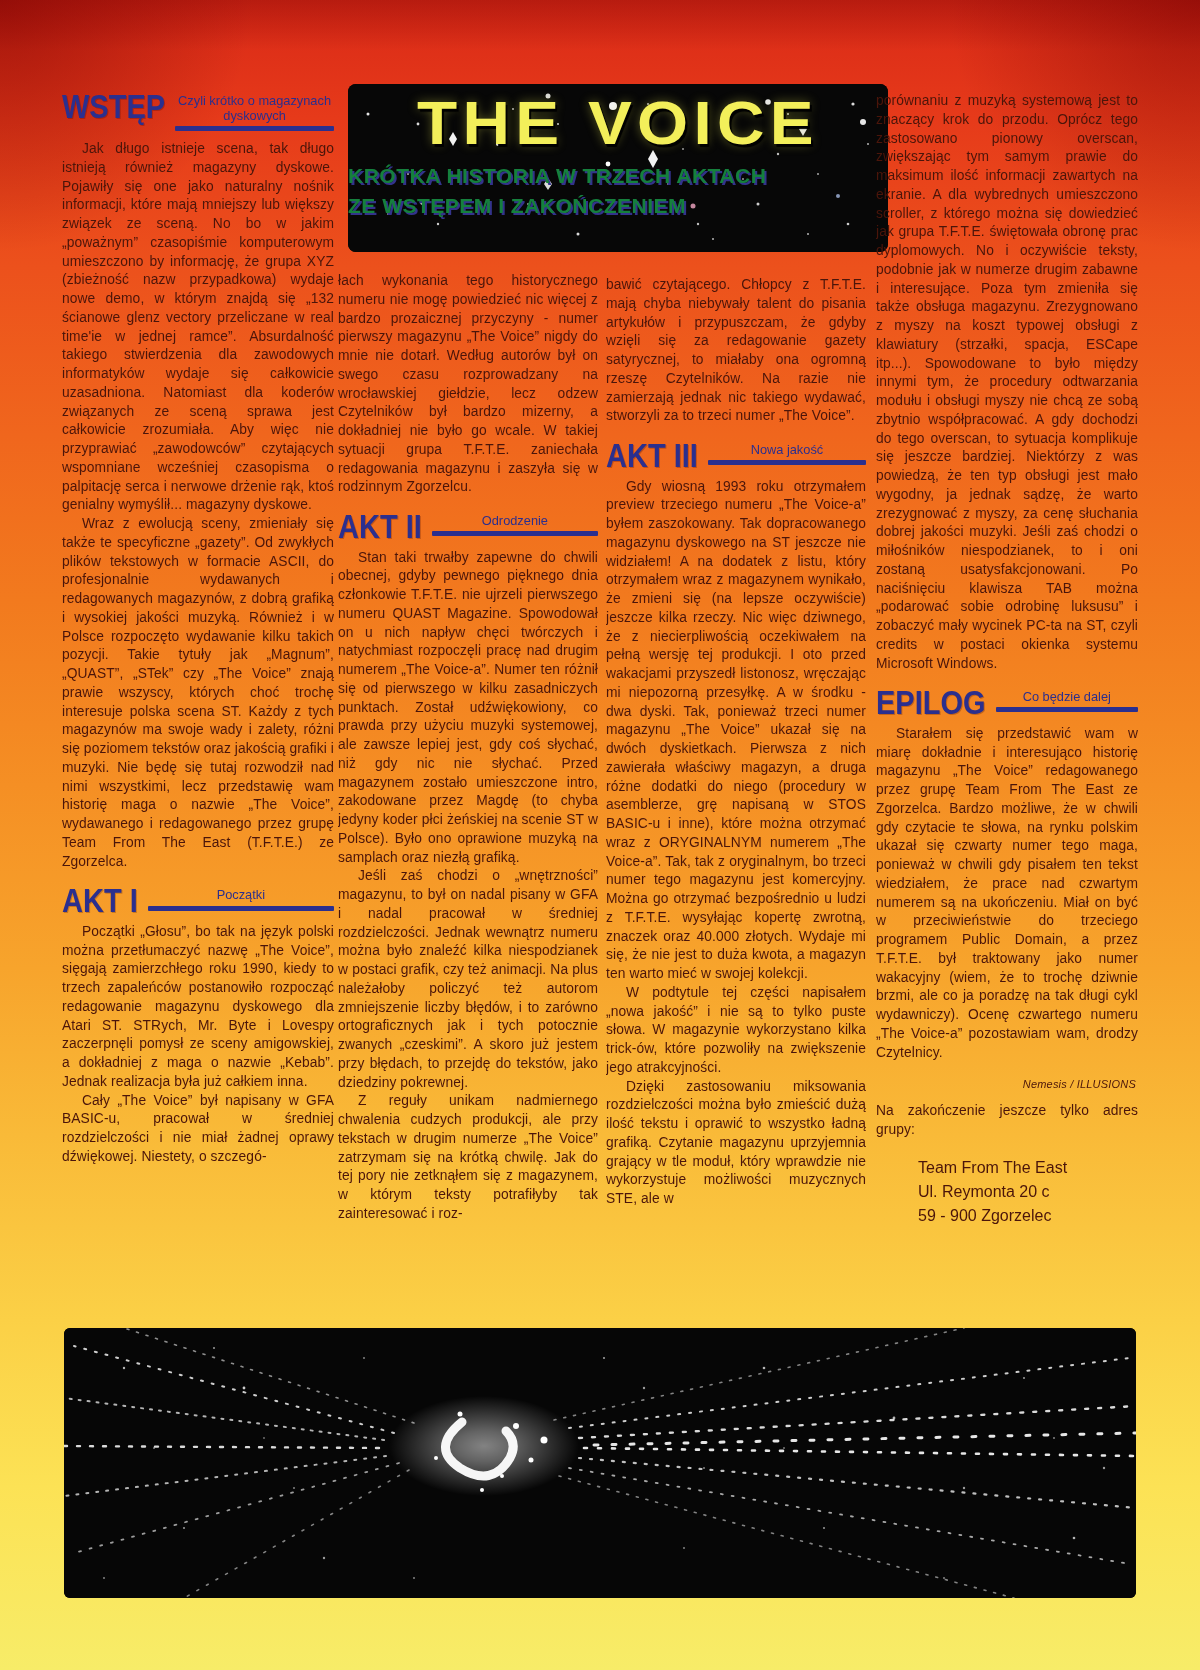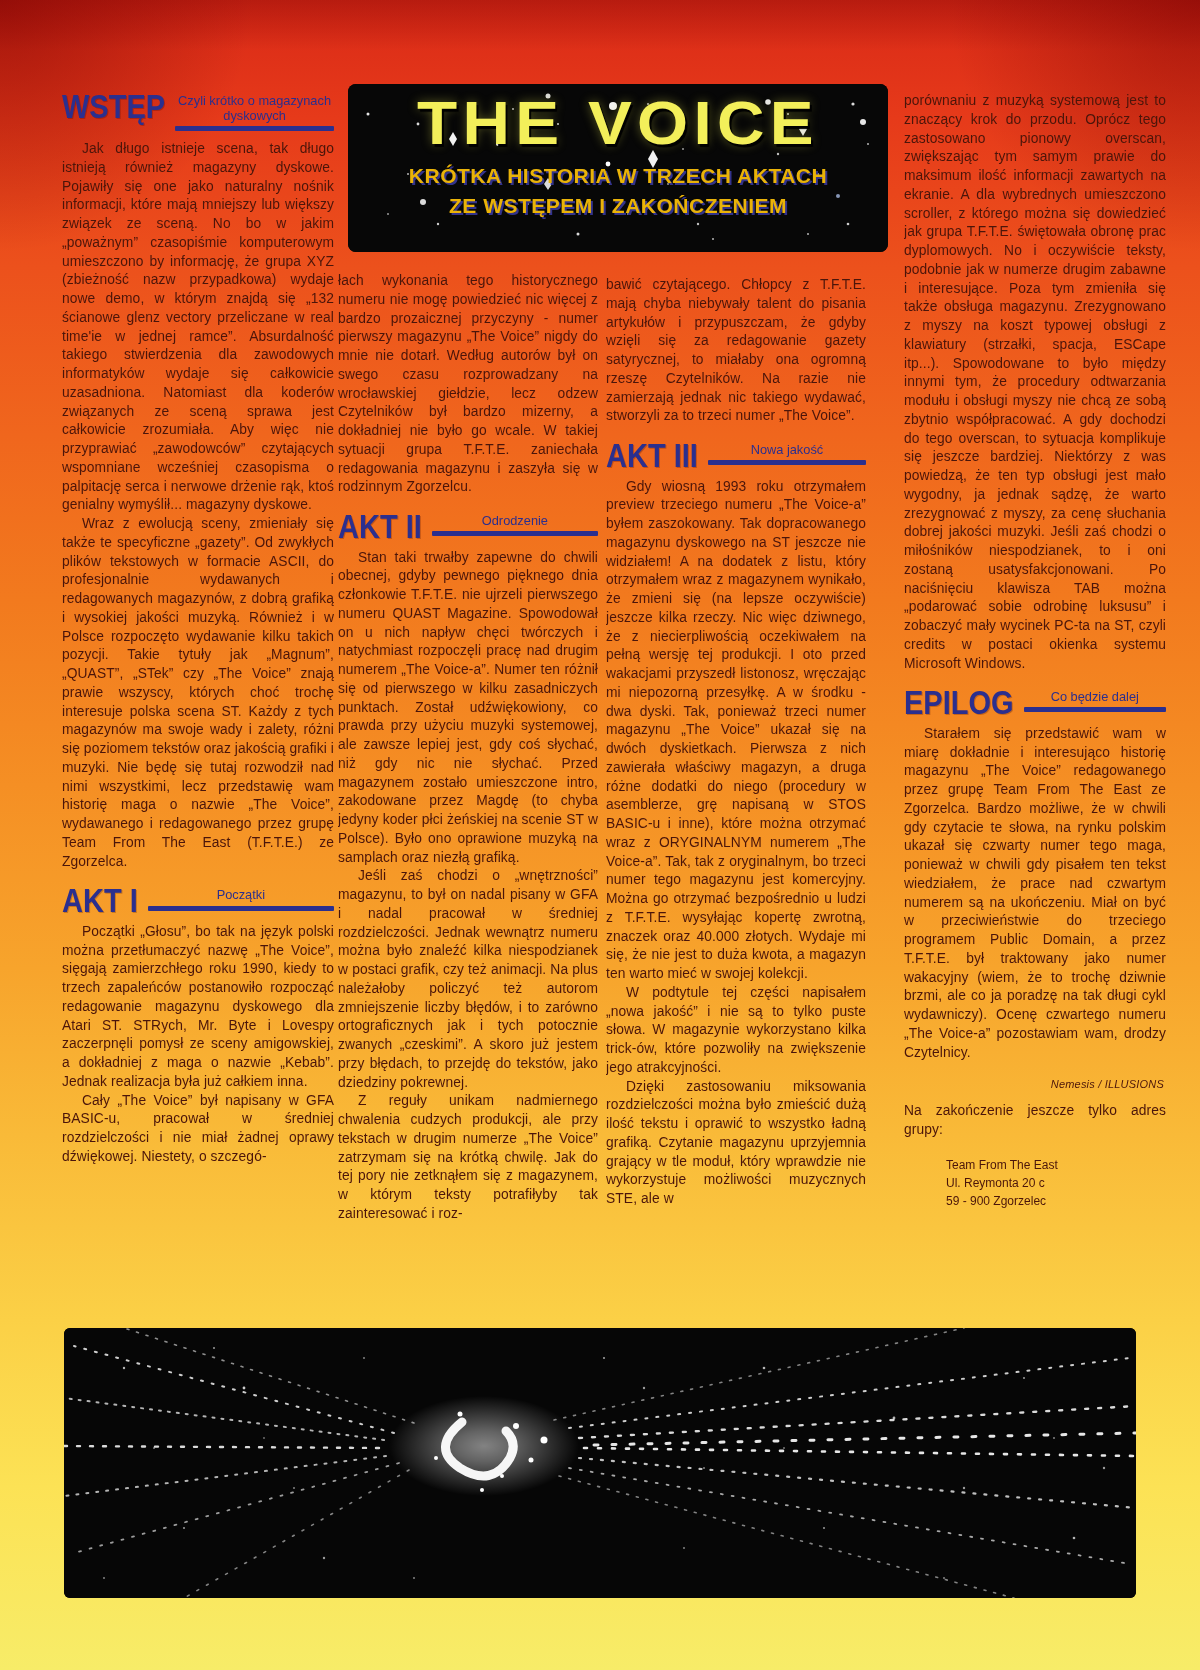--- a/index.html
+++ b/index.html
@@ -37,31 +37,31 @@
     background:#070707;border-radius:8px;overflow:hidden;
   }
   .title-box svg{position:absolute;inset:0;}
   .title-text{
     position:relative;z-index:1;text-align:center;margin-top:8px;
     font-size:62px;font-weight:bold;letter-spacing:5px;line-height:1;
     color:#f3ef5a;transform:scaleX(1.06);transform-origin:center;
     text-shadow:2px 3px 1px #000, 0 0 10px rgba(240,240,80,.35);
   }
   .subtitle{
-    position:relative;z-index:1;text-align:center;
+    position:relative;z-index:1;
     font-size:21px;font-weight:bold;letter-spacing:.5px;line-height:1.42;
-    color:#eab308;text-shadow:2px 2px 0 #33338c;
+    color:#15803d;text-shadow:2px 2px 0 #33338c;
   }
   .subtitle.first{margin-top:7px;}
   .signature{
     margin:16px 2px 12px 0;font-size:11px;font-style:italic;color:#4b150a;
     text-align:right;letter-spacing:.2px;
   }
   .closing{}
-  .address{margin:16px 0 0 42px;font-size:12px;line-height:1.5;color:#4b150a;}
+  .address{margin:16px 0 0 42px;font-size:16px;line-height:1.5;color:#4b150a;}
   .address div{white-space:nowrap;}
   .bottom-art{
     position:absolute;left:64px;top:1328px;width:1072px;height:270px;
     background:#060606;border-radius:6px;overflow:hidden;
   }
 </style>
 </head>
 <body>
 
 <div class="page">
@@ -161,21 +161,21 @@
       <span class="sect-right">
         <span class="sect-caption">Nowa jakość</span>
         <span class="sect-rule"></span>
       </span>
     </div>
     <p class="para">Gdy wiosną 1993 roku otrzymałem preview trzeciego numeru „The Voice-a” byłem zaszokowany. Tak dopracowanego magazynu dyskowego na ST jeszcze nie widziałem! A na dodatek z listu, który otrzymałem wraz z magazynem wynikało, że zmieni się (na lepsze oczywiście) jeszcze kilka rzeczy. Nic więc dziwnego, że z niecierpliwością oczekiwałem na pełną wersję tej produkcji. I oto przed wakacjami przyszedł listonosz, wręczając mi niepozorną przesyłkę. A w środku - dwa dyski. Tak, ponieważ trzeci numer magazynu „The Voice” ukazał się na dwóch dyskietkach. Pierwsza z nich zawierała właściwy magazyn, a druga różne dodatki do niego (procedury w asemblerze, grę napisaną w STOS BASIC-u i inne), które można otrzymać wraz z ORYGINALNYM numerem „The Voice-a”. Tak, tak z oryginalnym, bo trzeci numer tego magazynu jest komercyjny. Można go otrzymać bezpośrednio u ludzi z T.F.T.E. wysyłając kopertę zwrotną, znaczek oraz 40.000 złotych. Wydaje mi się, że nie jest to duża kwota, a magazyn ten warto mieć w swojej kolekcji.</p>
     <p class="para">W podtytule tej części napisałem „nowa jakość” i nie są to tylko puste słowa. W magazynie wykorzystano kilka trick-ów, które pozwoliły na zwiększenie jego atrakcyjności.</p>
     <p class="para">Dzięki zastosowaniu miksowania rozdzielczości można było zmieścić dużą ilość tekstu i oprawić to wszystko ładną grafiką. Czytanie magazynu uprzyjemnia grający w tle moduł, który wprawdzie nie wykorzystuje możliwości muzycznych STE, ale w</p>
   </div>
 
-  <div class="col" style="left:904px;top:92px;width:262px;height:1232px;">
+  <div class="col" style="left:876px;top:92px;width:262px;height:1232px;">
     <p class="para cont">porównaniu z muzyką systemową jest to znaczący krok do przodu. Oprócz tego zastosowano pionowy overscan, zwiększając tym samym prawie do maksimum ilość informacji zawartych na ekranie. A dla wybrednych umieszczono scroller, z którego można się dowiedzieć jak grupa T.F.T.E. świętowała obronę prac dyplomowych. No i oczywiście teksty, podobnie jak w numerze drugim zabawne i interesujące. Poza tym zmieniła się także obsługa magazynu. Zrezygnowano z myszy na koszt typowej obsługi z klawiatury (strzałki, spacja, ESCape itp...). Spowodowane to było między innymi tym, że procedury odtwarzania modułu i obsługi myszy nie chcą ze sobą zbytnio współpracować. A gdy dochodzi do tego overscan, to sytuacja komplikuje się jeszcze bardziej. Niektórzy z was powiedzą, że ten typ obsługi jest mało wygodny, ja jednak sądzę, że warto zrezygnować z myszy, za cenę słuchania dobrej jakości muzyki. Jeśli zaś chodzi o miłośników niespodzianek, to i oni zostaną usatysfakcjonowani. Po naciśnięciu klawisza TAB można „podarować sobie odrobinę luksusu” i zobaczyć mały wycinek PC-ta na ST, czyli credits w postaci okienka systemu Microsoft Windows.</p>
     <div class="sect">
       <span class="sect-label">EPILOG</span>
       <span class="sect-right">
         <span class="sect-caption">Co będzie dalej</span>
         <span class="sect-rule"></span>
       </span>
     </div>
     <p class="para">Starałem się przedstawić wam w miarę dokładnie i interesująco historię magazynu „The Voice” redagowanego przez grupę Team From The East ze Zgorzelca. Bardzo możliwe, że w chwili gdy czytacie te słowa, na rynku polskim ukazał się czwarty numer tego maga, ponieważ w chwili gdy pisałem ten tekst wiedziałem, że prace nad czwartym numerem są na ukończeniu. Miał on być w przeciwieństwie do trzeciego programem Public Domain, a przez T.F.T.E. był traktowany jako numer wakacyjny (wiem, że to trochę dziwnie brzmi, ale co ja poradzę na tak długi cykl wydawniczy). Ocenę czwartego numeru „The Voice-a” pozostawiam wam, drodzy Czytelnicy.</p>
     <div class="signature">Nemesis / ILLUSIONS</div>

